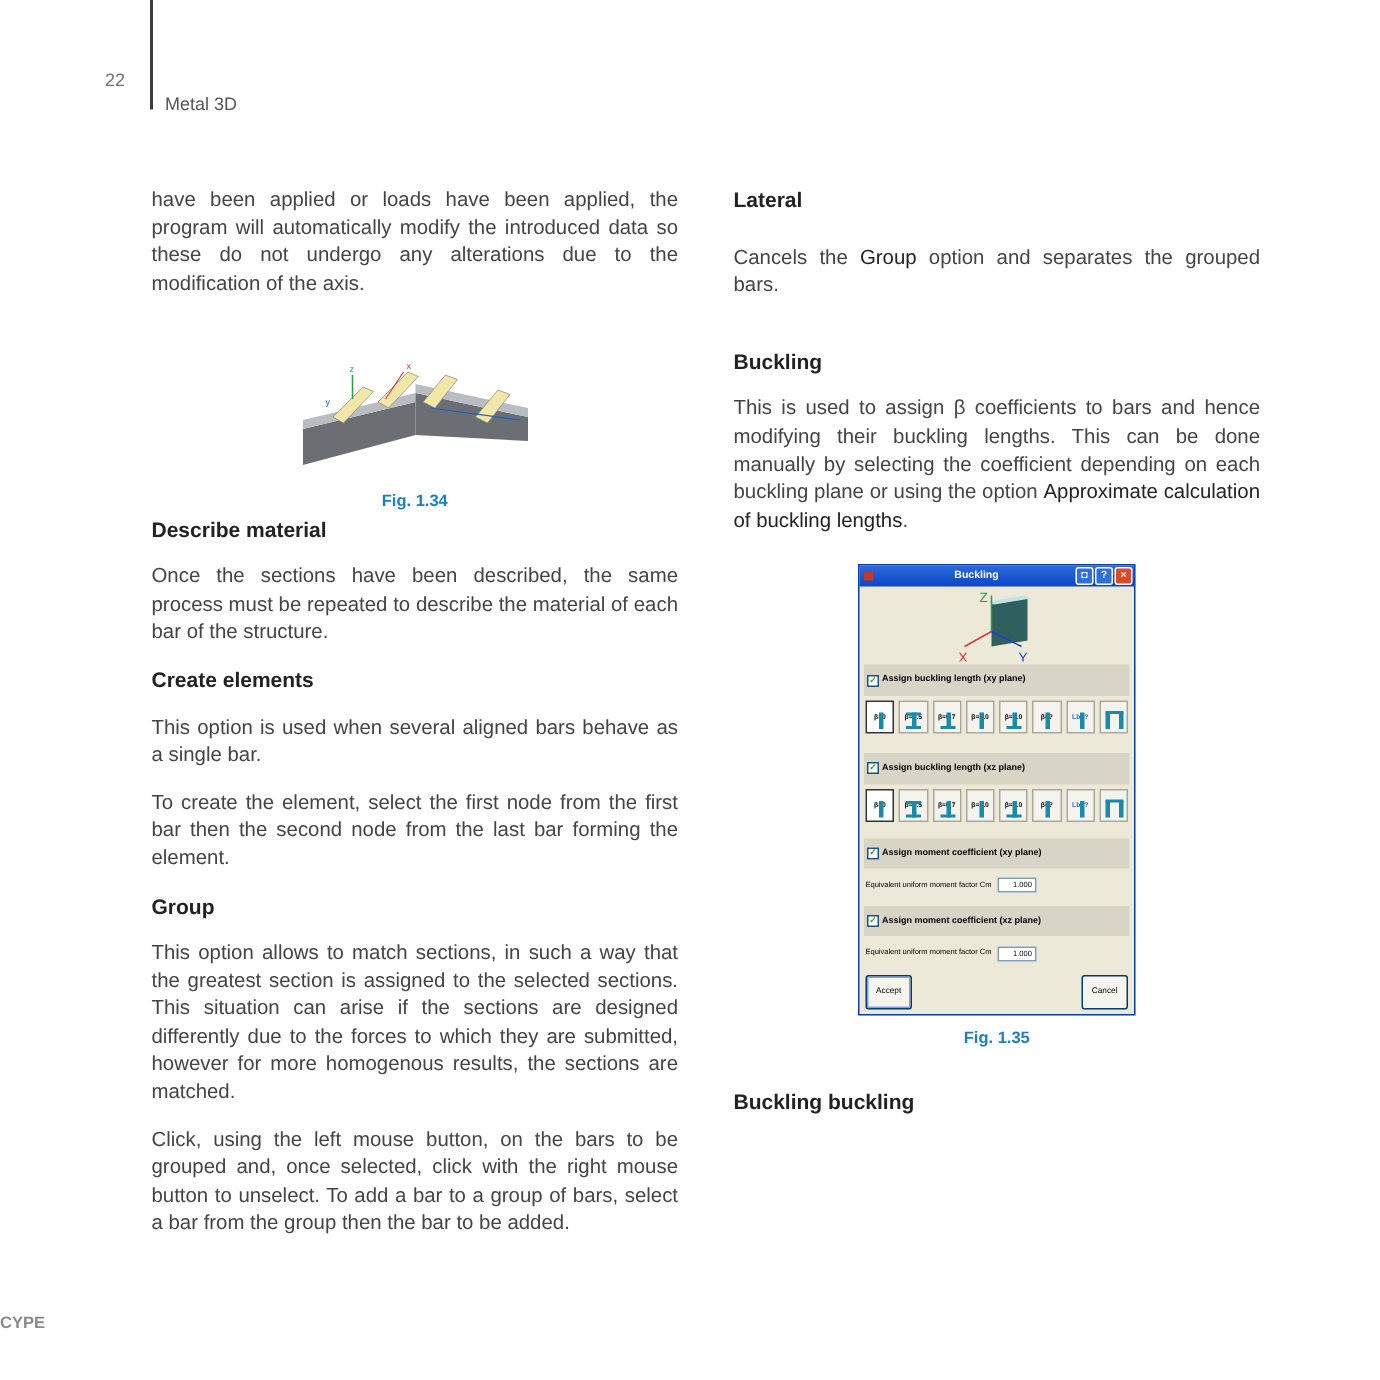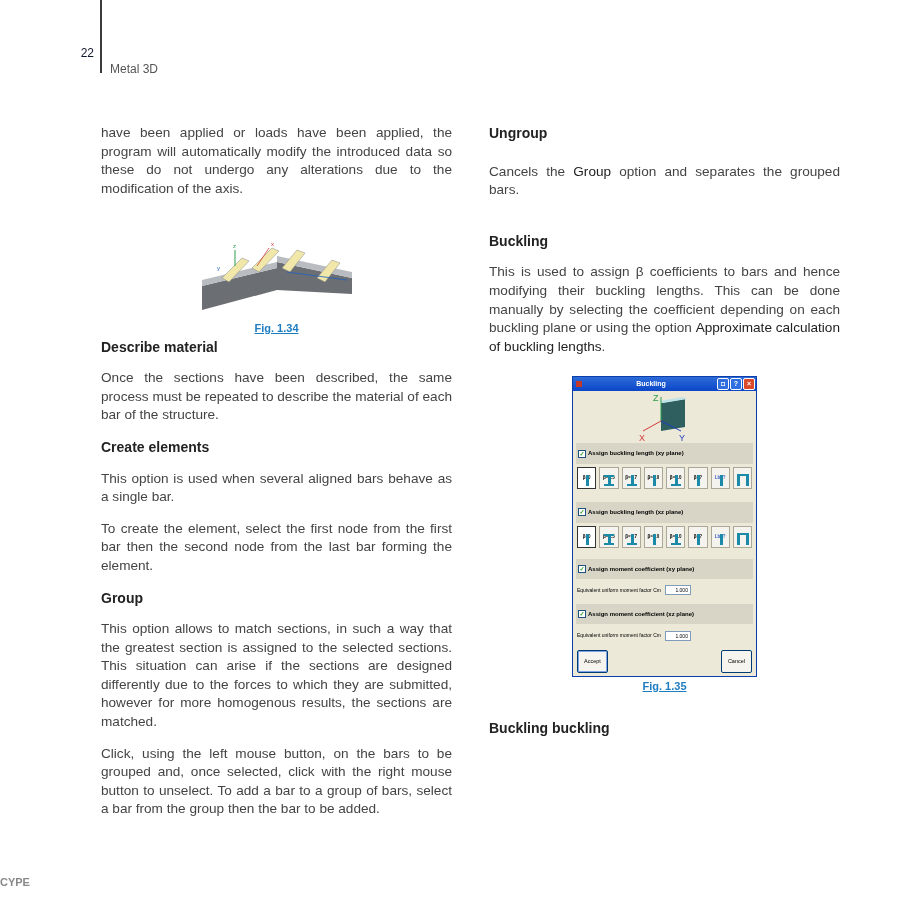--- a/index.html
+++ b/index.html
@@ -1,28 +1,28 @@
 <!DOCTYPE html>
 <html><head>
 <meta charset="utf-8">
 <style>
   html, body { margin:0; padding:0; }
   body { width:920px; height:920px; background:#ffffff; position:relative; overflow:hidden;
          font-family:"Liberation Sans", sans-serif; color:#3a3a3a; }
   .hdr-rule { position:absolute; left:100px; top:0; width:2px; height:73px; background:#3c3c3c; }
-  .page-num { position:absolute; left:70px; top:46px; font-size:12px; color:#0f172a; width:24px; text-align:right; }
+  .page-num { position:absolute; left:70px; top:46px; font-size:12px; color:#737373; width:24px; text-align:left; }
   .running-title { position:absolute; left:110px; top:62px; font-size:12px; color:#555; }
   .col { position:absolute; width:351px; font-size:13.6px; line-height:18.6px; }
   .col-left { left:101px; top:124px; }
   .col-right { left:489px; top:124px; }
   .col p { margin:0; text-align:justify; font-weight:300; color:#444; }
   .col h3 { margin:0; font-size:14px; font-weight:bold; color:#222; }
   .col b { color:#222; }
   .fig { text-align:center; }
-  .fig-cap { color:#1e7dc1; font-size:11px; font-weight:bold; margin-top:0;text-decoration:underline; }
+  .fig-cap { color:#1e7dc1; font-size:11px; font-weight:bold; margin-top:6px; }
   .footer { position:absolute; left:0; width:920px; top:876px; text-align:left; font-size:11px;
             font-weight:bold; color:#888; }
   
   .dlg { width:183px; margin:0 auto; border:1px solid #0b3ea8; background:#ece9d8; font-size:6px; color:#000; }
   .dlg-title { height:14px; background:linear-gradient(#2d6bd9,#0a46c8); color:#fff; font-weight:bold;
                font-size:7px; display:flex; align-items:center; padding-left:3px; }
   .dlg-title .t { flex:1; margin-left:3px; }
   .tb { width:10px; height:10px; border:1px solid #fff; border-radius:2px; margin-right:1px;
         font-size:7px; line-height:10px; text-align:center; color:#fff; }
   .tb-help { background:#2f6ee0; } .tb-close { background:#d94a2b; } .tb-pin{ background:#2f6ee0; }
@@ -81,21 +81,21 @@
   <h3 style="margin-top:13px;">Create elements</h3>
   <p style="margin-top:13px;">This option is used when several aligned bars behave as a single bar.</p>
   <p style="margin-top:13px;">To create the element, select the first node from the first bar then the second node from the last bar forming the element.</p>
 
   <h3 style="margin-top:13px;">Group</h3>
   <p style="margin-top:13px;">This option allows to match sections, in such a way that the greatest section is assigned to the selected sections. This situation can arise if the sections are designed differently due to the forces to which they are submitted, however for more homogenous results, the sections are matched.</p>
   <p style="margin-top:13px;">Click, using the left mouse button, on the bars to be grouped and, once selected, click with the right mouse button to unselect. To add a bar to a group of bars, select a bar from the group then the bar to be added.</p>
 </div>
 
 <div class="col col-right">
-  <h3>Ungroup</h3>
+  <h3>Lateral</h3>
   <p style="margin-top:20px;"><span>Cancels the </span><b>Group</b><span> option and separates the grouped bars.</span></p>
 
   <h3 style="margin-top:32px;">Buckling</h3>
   <p style="margin-top:13px;"><span>This is used to assign β coefficients to bars and hence modifying their buckling lengths. This can be done manually by selecting the coefficient depending on each buckling plane or using the option </span><b>Approximate calculation of buckling lengths</b><span>.</span></p>
 
   <div class="fig" style="margin-top:20px;">
     <div class="dlg">
       <div class="dlg-title">
         <span style="width:6px;height:6px;background:#c0392b;display:inline-block;"></span>
         <span class="t">Buckling</span>

